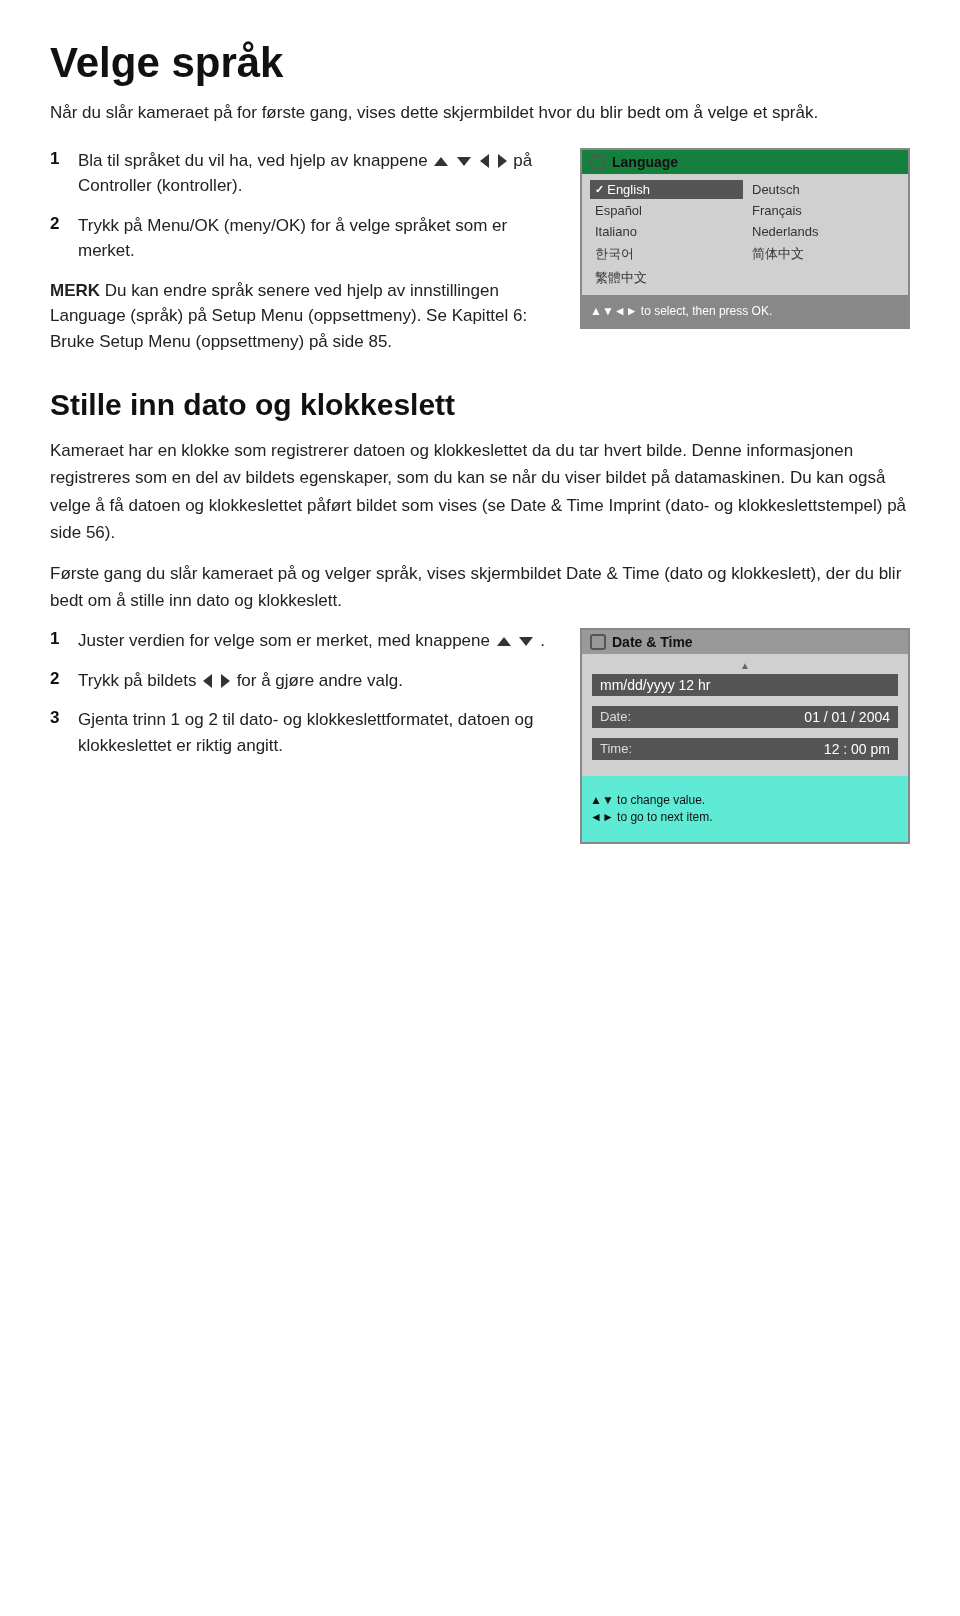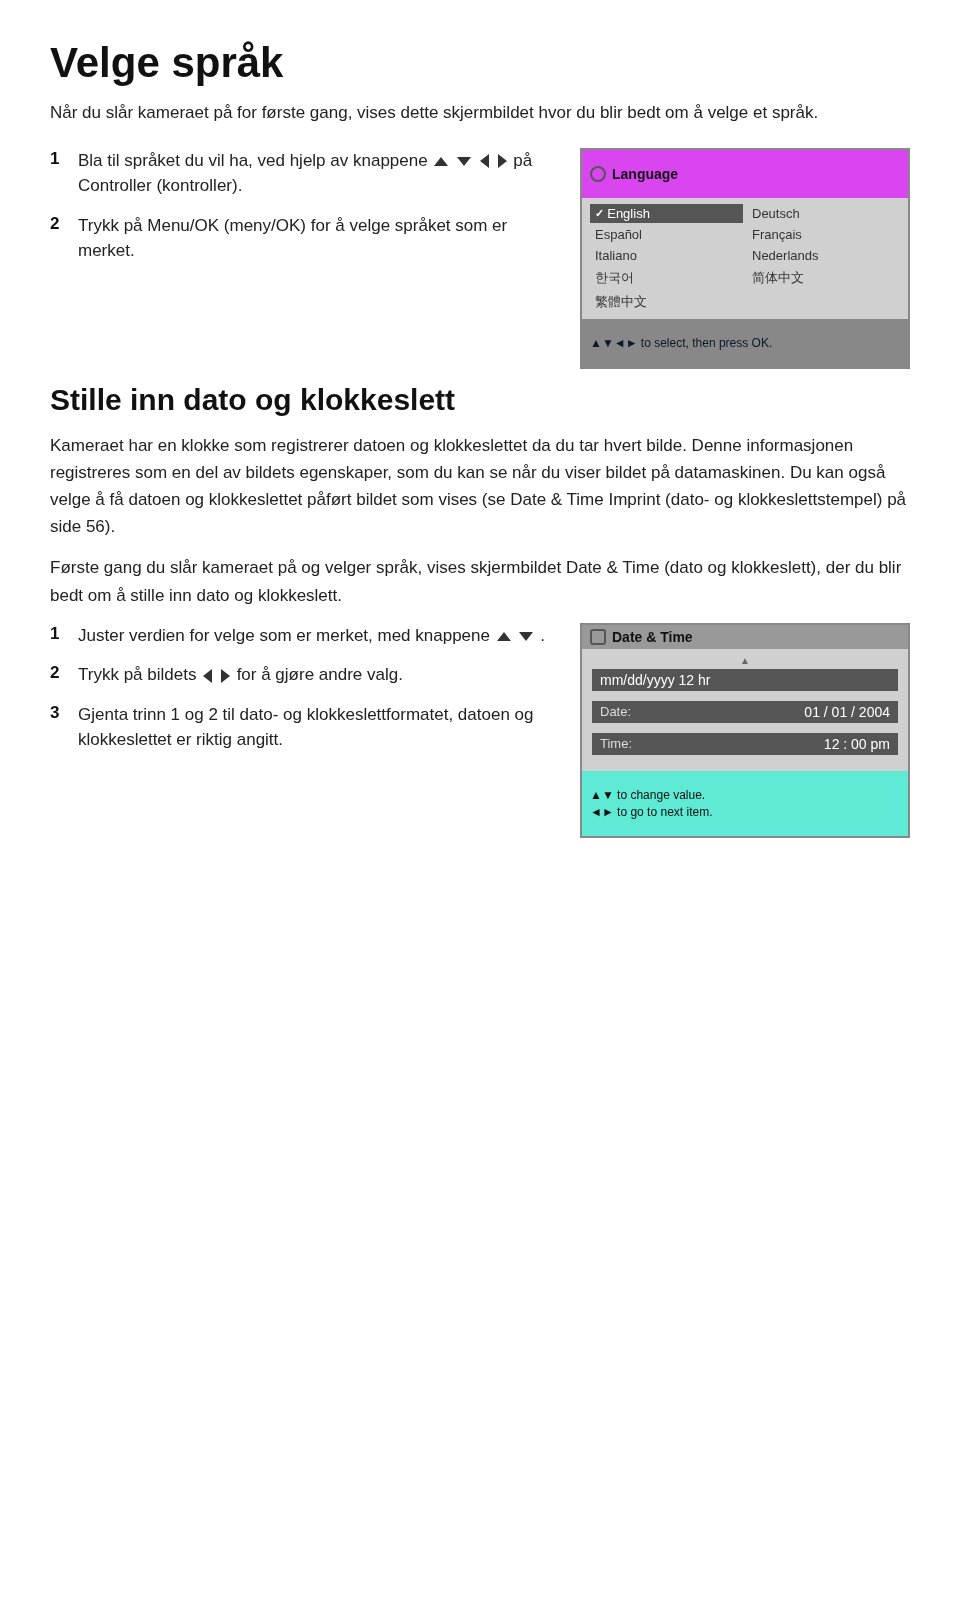--- a/index.html
+++ b/index.html
@@ -110,22 +110,22 @@
 
     
     .lang-box {
       border: 2px solid #888;
       background: #d0d0d0;
       padding: 0;
       width: 330px;
     }
 
     .lang-box-header {
-      background: #d946ef;
-      padding: 16px 8px;
+      background: #15803d;
+      padding: 4px 8px;
       display: flex;
       align-items: center;
       gap: 6px;
     }
 
     .lang-header-icon {
       display: inline-block;
       width: 16px;
       height: 16px;
       border: 2px solid #555;
@@ -161,23 +161,23 @@
       gap: 3px;
     }
 
     .checkmark {
       font-size: 11px;
       font-weight: bold;
     }
 
     .lang-footer {
       background: #888;
-      padding: 17px 8px;
+      padding: 9px 8px;
       font-size: 12px;
-      color: #0f172a;
+      color: #ffffff;
     }
 
     .merk-block {
       margin-top: 8px;
       margin-bottom: 20px;
     }
 
     .merk-text {
       font-size: 17px;
       color: #222;
@@ -341,20 +341,25 @@
           <span class="arrow-right"></span>
           <span>på Controller (kontroller).</span>
         </div>
       </div>
 
       <div class="numbered-item">
         <span class="num">2</span>
         <div class="item-text">Trykk på Menu/OK (meny/OK) for å velge språket som er merket.</div>
       </div>
 
+      <div class="merk-block">
+        <p class="merk-text">
+          <span class="merk-bold">MERK</span><span> Du kan endre språk senere ved hjelp av innstillingen Language (språk) på Setup Menu (oppsettmeny). Se Kapittel 6: Bruke Setup Menu (oppsettmeny) på side 85.</span>
+        </p>
+      </div>
     </div>
 
     <div class="right-col">
       <div class="lang-box">
         <div class="lang-box-header">
           <span class="lang-header-icon"></span>
           <span class="lang-header-text">Language</span>
         </div>
         <div class="lang-grid">
           <div class="lang-item selected">

